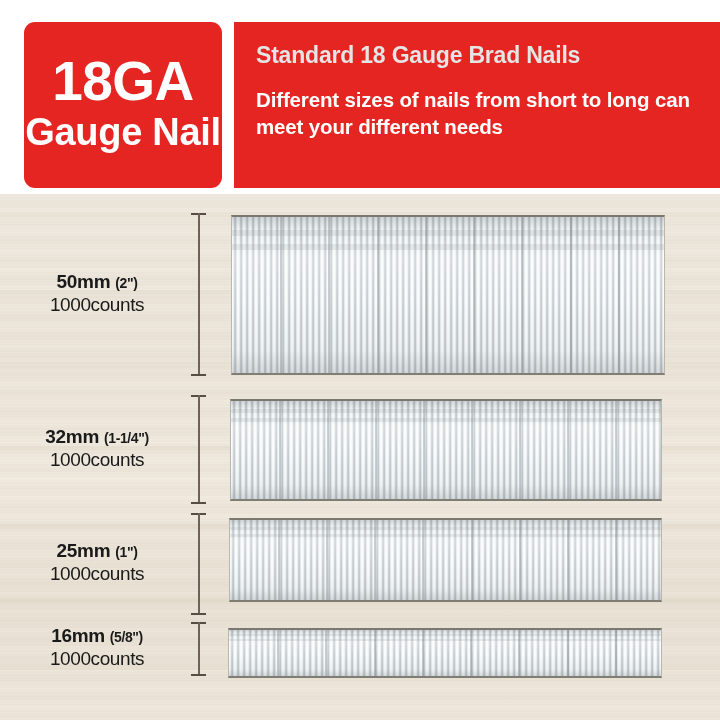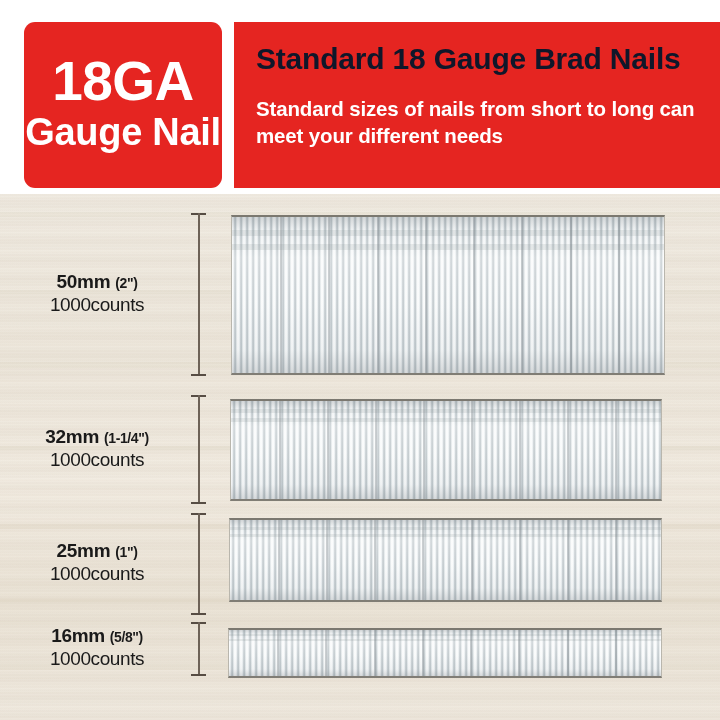--- a/index.html
+++ b/index.html
@@ -64,22 +64,22 @@
     position: absolute;
     left: 234px;
     top: 22px;
     width: 486px;
     height: 166px;
     background: #e52521;
     box-sizing: border-box;
     padding: 20px 16px 14px 22px;
   }
   .banner-title {
-    color: #0f172a;
-    font-size: 30px;
+    color: #e5e5e5;
+    font-size: 23px;
     font-weight: bold;
     letter-spacing: -0.2px;
     line-height: 1.15;
     white-space: nowrap;
   }
   .banner-sub {
     color: #ffffff;
     font-size: 20.5px;
     font-weight: bold;
     letter-spacing: -0.15px;
@@ -235,21 +235,21 @@
 
   <div class="header">
 
     <div class="badge">
       <div class="badge-line1">18GA</div>
       <div class="badge-line2">Gauge Nail</div>
     </div>
 
     <div class="banner">
       <div class="banner-title">Standard 18 Gauge Brad Nails</div>
-      <div class="banner-sub">Standard sizes of nails from short to long can meet your different needs</div>
+      <div class="banner-sub">Different sizes of nails from short to long can meet your different needs</div>
     </div>
 
   </div>
 
   <div class="wood">
     <div class="wood-band" style="top:18px;height:5px;"></div>
     <div class="wood-band" style="top:96px;height:4px;"></div>
     <div class="wood-band" style="top:168px;height:6px;"></div>
     <div class="wood-band" style="top:252px;height:4px;"></div>
     <div class="wood-band" style="top:330px;height:5px;"></div>

